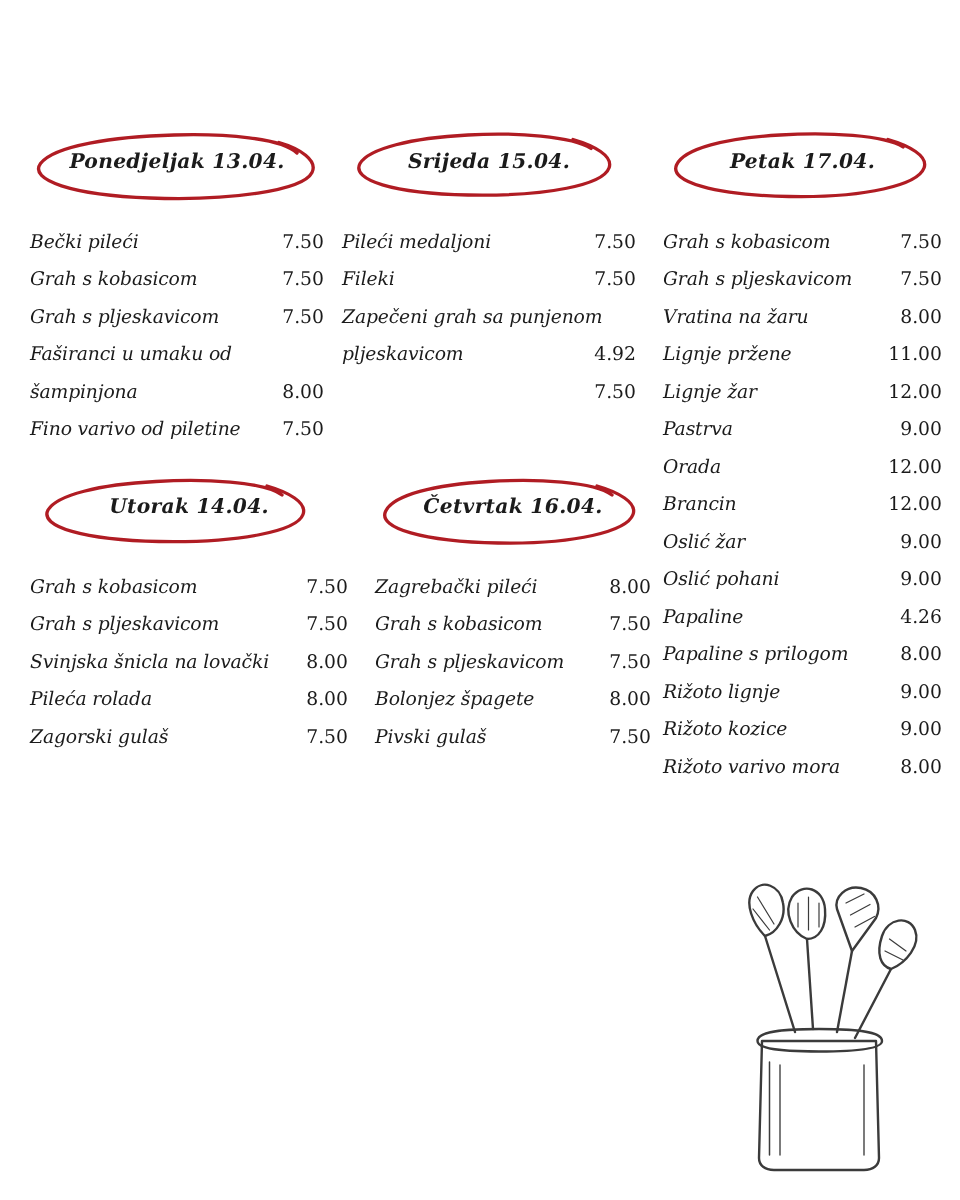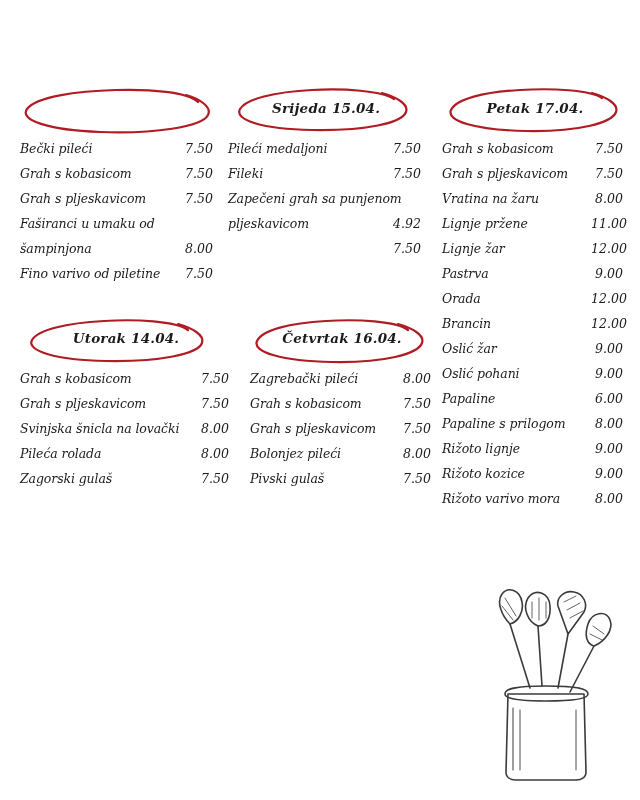--- a/index.html
+++ b/index.html
@@ -48,42 +48,41 @@
   .day-oval {
     position: absolute;
     left: 0; top: 0;
     width: 100%;
     height: 46px;
     pointer-events: none;
   }
 
   
   .items {
-    margin-top: 2px;
+    margin-top: 14px;
   }
   .row {
     display: flex;
     align-items: baseline;
     font-family: "DejaVu Serif", serif;
     font-size: 12.5px;
     line-height: 25px;
     white-space: nowrap;
   }
   .row .name {
     flex: 0 0 auto;
     font-style: italic;
     letter-spacing: -.1px;
   }
   .row .spacer {
     flex: 1 1 auto;
   }
   .row .price {
     flex: 0 0 auto;
-    font-style: italic;
-    text-align: center;
+    text-align: right;
   }
   .row.cont .price { }
 
   
   #col-mon   { left: 20px;  top: 88px;  width: 196px; }
   #col-tue   { left: 20px;  top: 318px; width: 212px; }
   #col-wed   { left: 228px; top: 88px;  width: 196px; }
   #col-thu   { left: 250px; top: 318px; width: 184px; }
   #col-fri   { left: 442px; top: 88px;  width: 186px; }
 
@@ -103,20 +102,21 @@
 </head>
 <body>
 
 <div class="page">
 
   <div class="day" id="col-mon">
     <div class="day-head">
       <svg class="day-oval" viewBox="0 0 196 46" preserveAspectRatio="none">
         <path d="M178 14 C168 4 130 1 96 2 C56 3 16 9 7 21 C-1 32 28 42 80 44 C134 46 182 39 188 27 C192 19 180 11 166 7" fill="none" stroke="#b01c23" stroke-width="2.2" stroke-linecap="round"></path>
       </svg>
+      <div class="day-title">Ponedjeljak 13.04.</div>
     </div>
     <div class="items">
       <div class="row">
         <span class="name">Bečki pileći</span>
         <span class="spacer"></span>
         <span class="price">7.50</span>
       </div>
       <div class="row">
         <span class="name">Grah s kobasicom</span>
         <span class="spacer"></span>
@@ -233,21 +233,21 @@
         <span class="name">Grah s kobasicom</span>
         <span class="spacer"></span>
         <span class="price">7.50</span>
       </div>
       <div class="row">
         <span class="name">Grah s pljeskavicom</span>
         <span class="spacer"></span>
         <span class="price">7.50</span>
       </div>
       <div class="row">
-        <span class="name">Bolonjez pileći</span>
+        <span class="name">Bolonjez špagete</span>
         <span class="spacer"></span>
         <span class="price">8.00</span>
       </div>
       <div class="row">
         <span class="name">Pivski gulaš</span>
         <span class="spacer"></span>
         <span class="price">7.50</span>
       </div>
     </div>
   </div>
@@ -306,21 +306,21 @@
         <span class="price">9.00</span>
       </div>
       <div class="row">
         <span class="name">Oslić pohani</span>
         <span class="spacer"></span>
         <span class="price">9.00</span>
       </div>
       <div class="row">
         <span class="name">Papaline</span>
         <span class="spacer"></span>
-        <span class="price">6.00</span>
+        <span class="price">4.26</span>
       </div>
       <div class="row">
         <span class="name">Papaline s prilogom</span>
         <span class="spacer"></span>
         <span class="price">8.00</span>
       </div>
       <div class="row">
         <span class="name">Rižoto lignje</span>
         <span class="spacer"></span>
         <span class="price">9.00</span>

